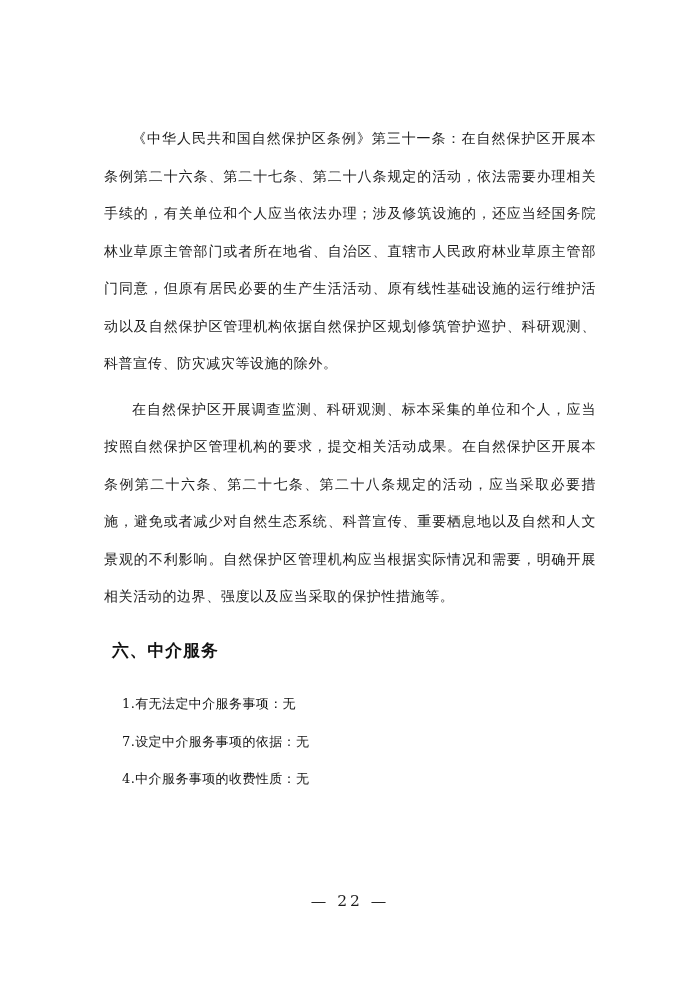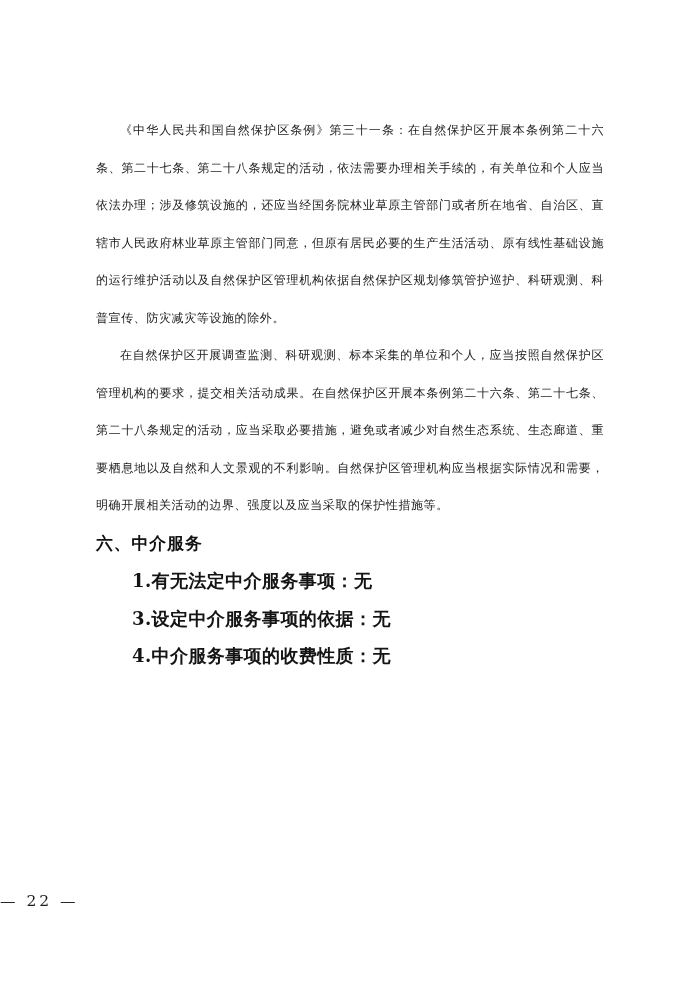--- a/index.html
+++ b/index.html
@@ -23,70 +23,71 @@
     height: 989px;
     background: #fff;
   }
   .content {
     position: absolute;
     left: 96px;
     top: 112px;
     width: 508px;
   }
   .para {
-    font-size: 12px;
+    font-size: 14px;
     line-height: 37.5px;
     text-align: justify;
     text-justify: inter-ideograph;
     text-indent: 2em;
-    margin: 0;
+    margin: 8px;
     letter-spacing: 0.6px;
     color: #1c1c1c;
   }
   .heading {
     font-size: 16.8px;
     line-height: 37.5px;
-    margin: 0;
+    margin: 16px;
     font-weight: bold;
     letter-spacing: 1px;
     color: #111;
     text-indent: 0;
   }
   .item {
-    font-size: 18px;
+    font-size: 13px;
     line-height: 37.5px;
     margin: 0;
     text-indent: 2em;
-    font-weight: bold;
+    font-weight: normal;
     letter-spacing: 0.4px;
     color: #141414;
   }
   .footer {
     position: absolute;
     left: 0;
     top: 892px;
     width: 700px;
+    text-align: center;
     font-size: 15.5px;
     letter-spacing: 3px;
     color: #1c1c1c;
   }
 </style>
 </head>
 <body>
 
 <div class="page">
   <div class="content">
 
     <p class="para">《中华人民共和国自然保护区条例》第三十一条：在自然保护区开展本条例第二十六条、第二十七条、第二十八条规定的活动，依法需要办理相关手续的，有关单位和个人应当依法办理；涉及修筑设施的，还应当经国务院林业草原主管部门或者所在地省、自治区、直辖市人民政府林业草原主管部门同意，但原有居民必要的生产生活活动、原有线性基础设施的运行维护活动以及自然保护区管理机构依据自然保护区规划修筑管护巡护、科研观测、科普宣传、防灾减灾等设施的除外。</p>
 
-    <p class="para">在自然保护区开展调查监测、科研观测、标本采集的单位和个人，应当按照自然保护区管理机构的要求，提交相关活动成果。在自然保护区开展本条例第二十六条、第二十七条、第二十八条规定的活动，应当采取必要措施，避免或者减少对自然生态系统、生态廊道、重要栖息地以及自然和人文景观的不利影响。自然保护区管理机构应当根据实际情况和需要，明确开展相关活动的边界、强度以及应当采取的保护性措施等。</p>
+    <p class="para">在自然保护区开展调查监测、科研观测、标本采集的单位和个人，应当按照自然保护区管理机构的要求，提交相关活动成果。在自然保护区开展本条例第二十六条、第二十七条、第二十八条规定的活动，应当采取必要措施，避免或者减少对自然生态系统、科普宣传、重要栖息地以及自然和人文景观的不利影响。自然保护区管理机构应当根据实际情况和需要，明确开展相关活动的边界、强度以及应当采取的保护性措施等。</p>
 
     <h2 class="heading">六、中介服务</h2>
 
     <p class="item">1.有无法定中介服务事项：无</p>
-    <p class="item">3.设定中介服务事项的依据：无</p>
+    <p class="item">7.设定中介服务事项的依据：无</p>
     <p class="item">4.中介服务事项的收费性质：无</p>
 
 
   </div>
 
   <div class="footer">— 22 —</div>
 </div>
 
 </body></html>

